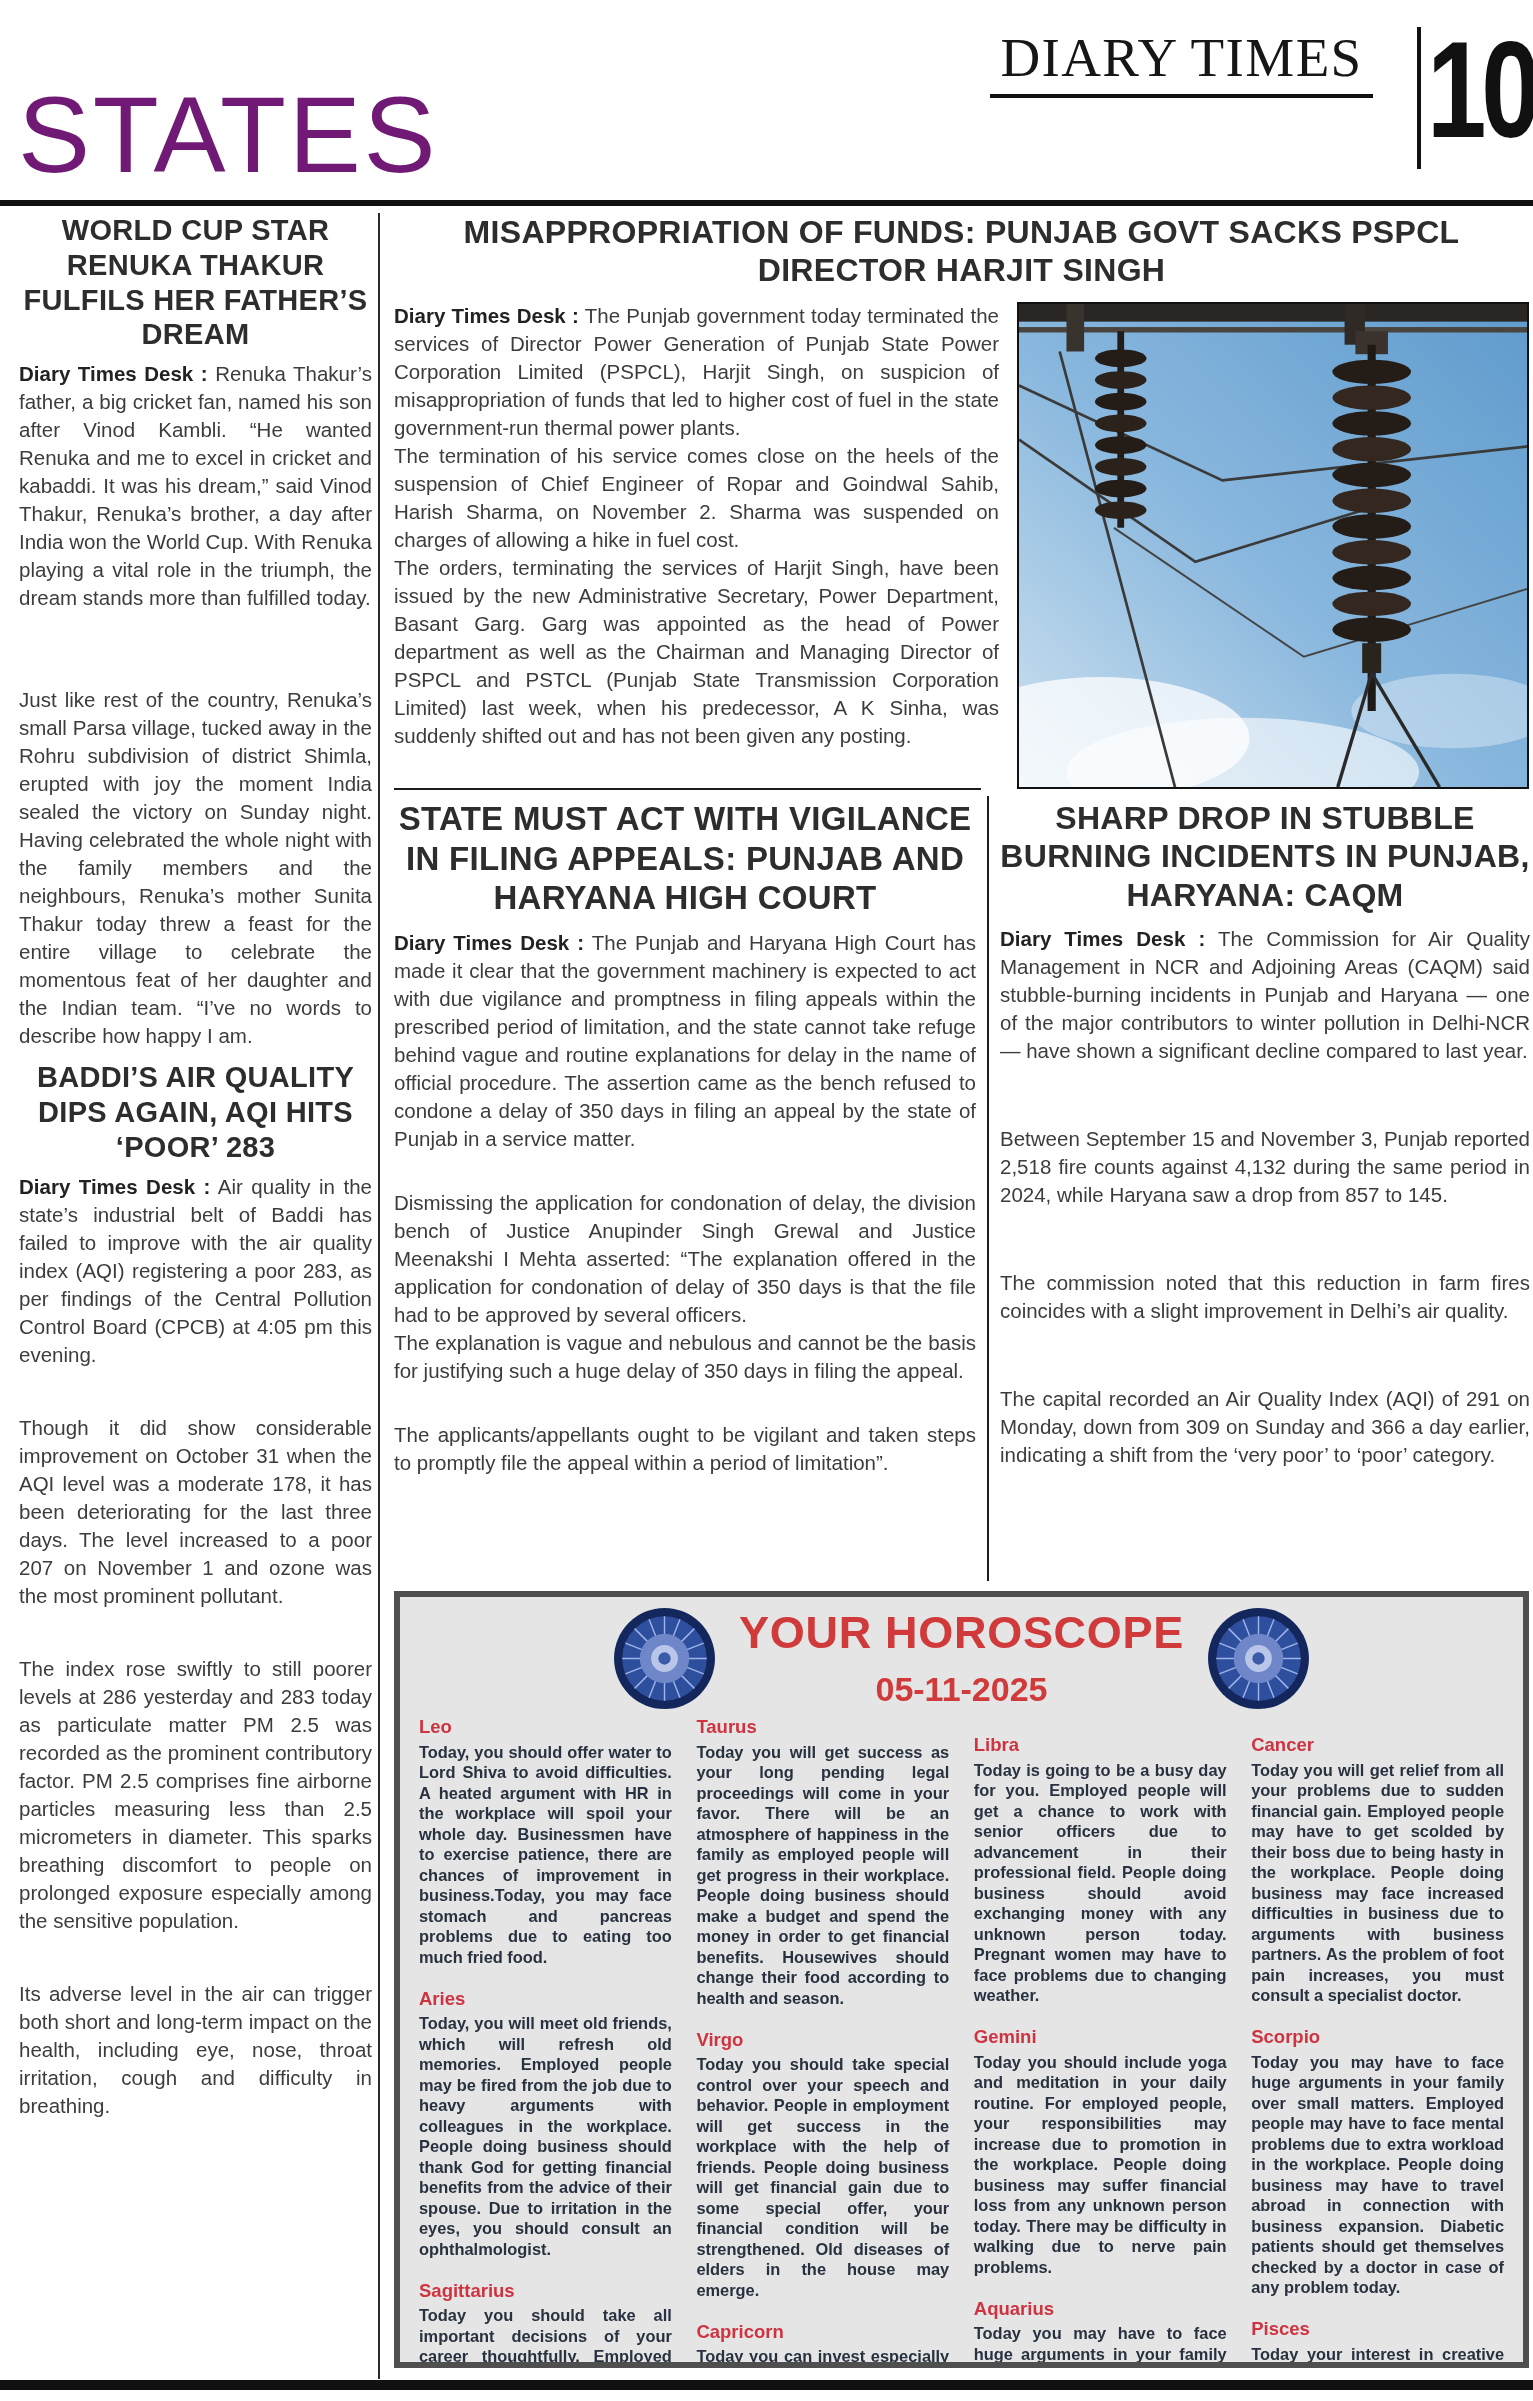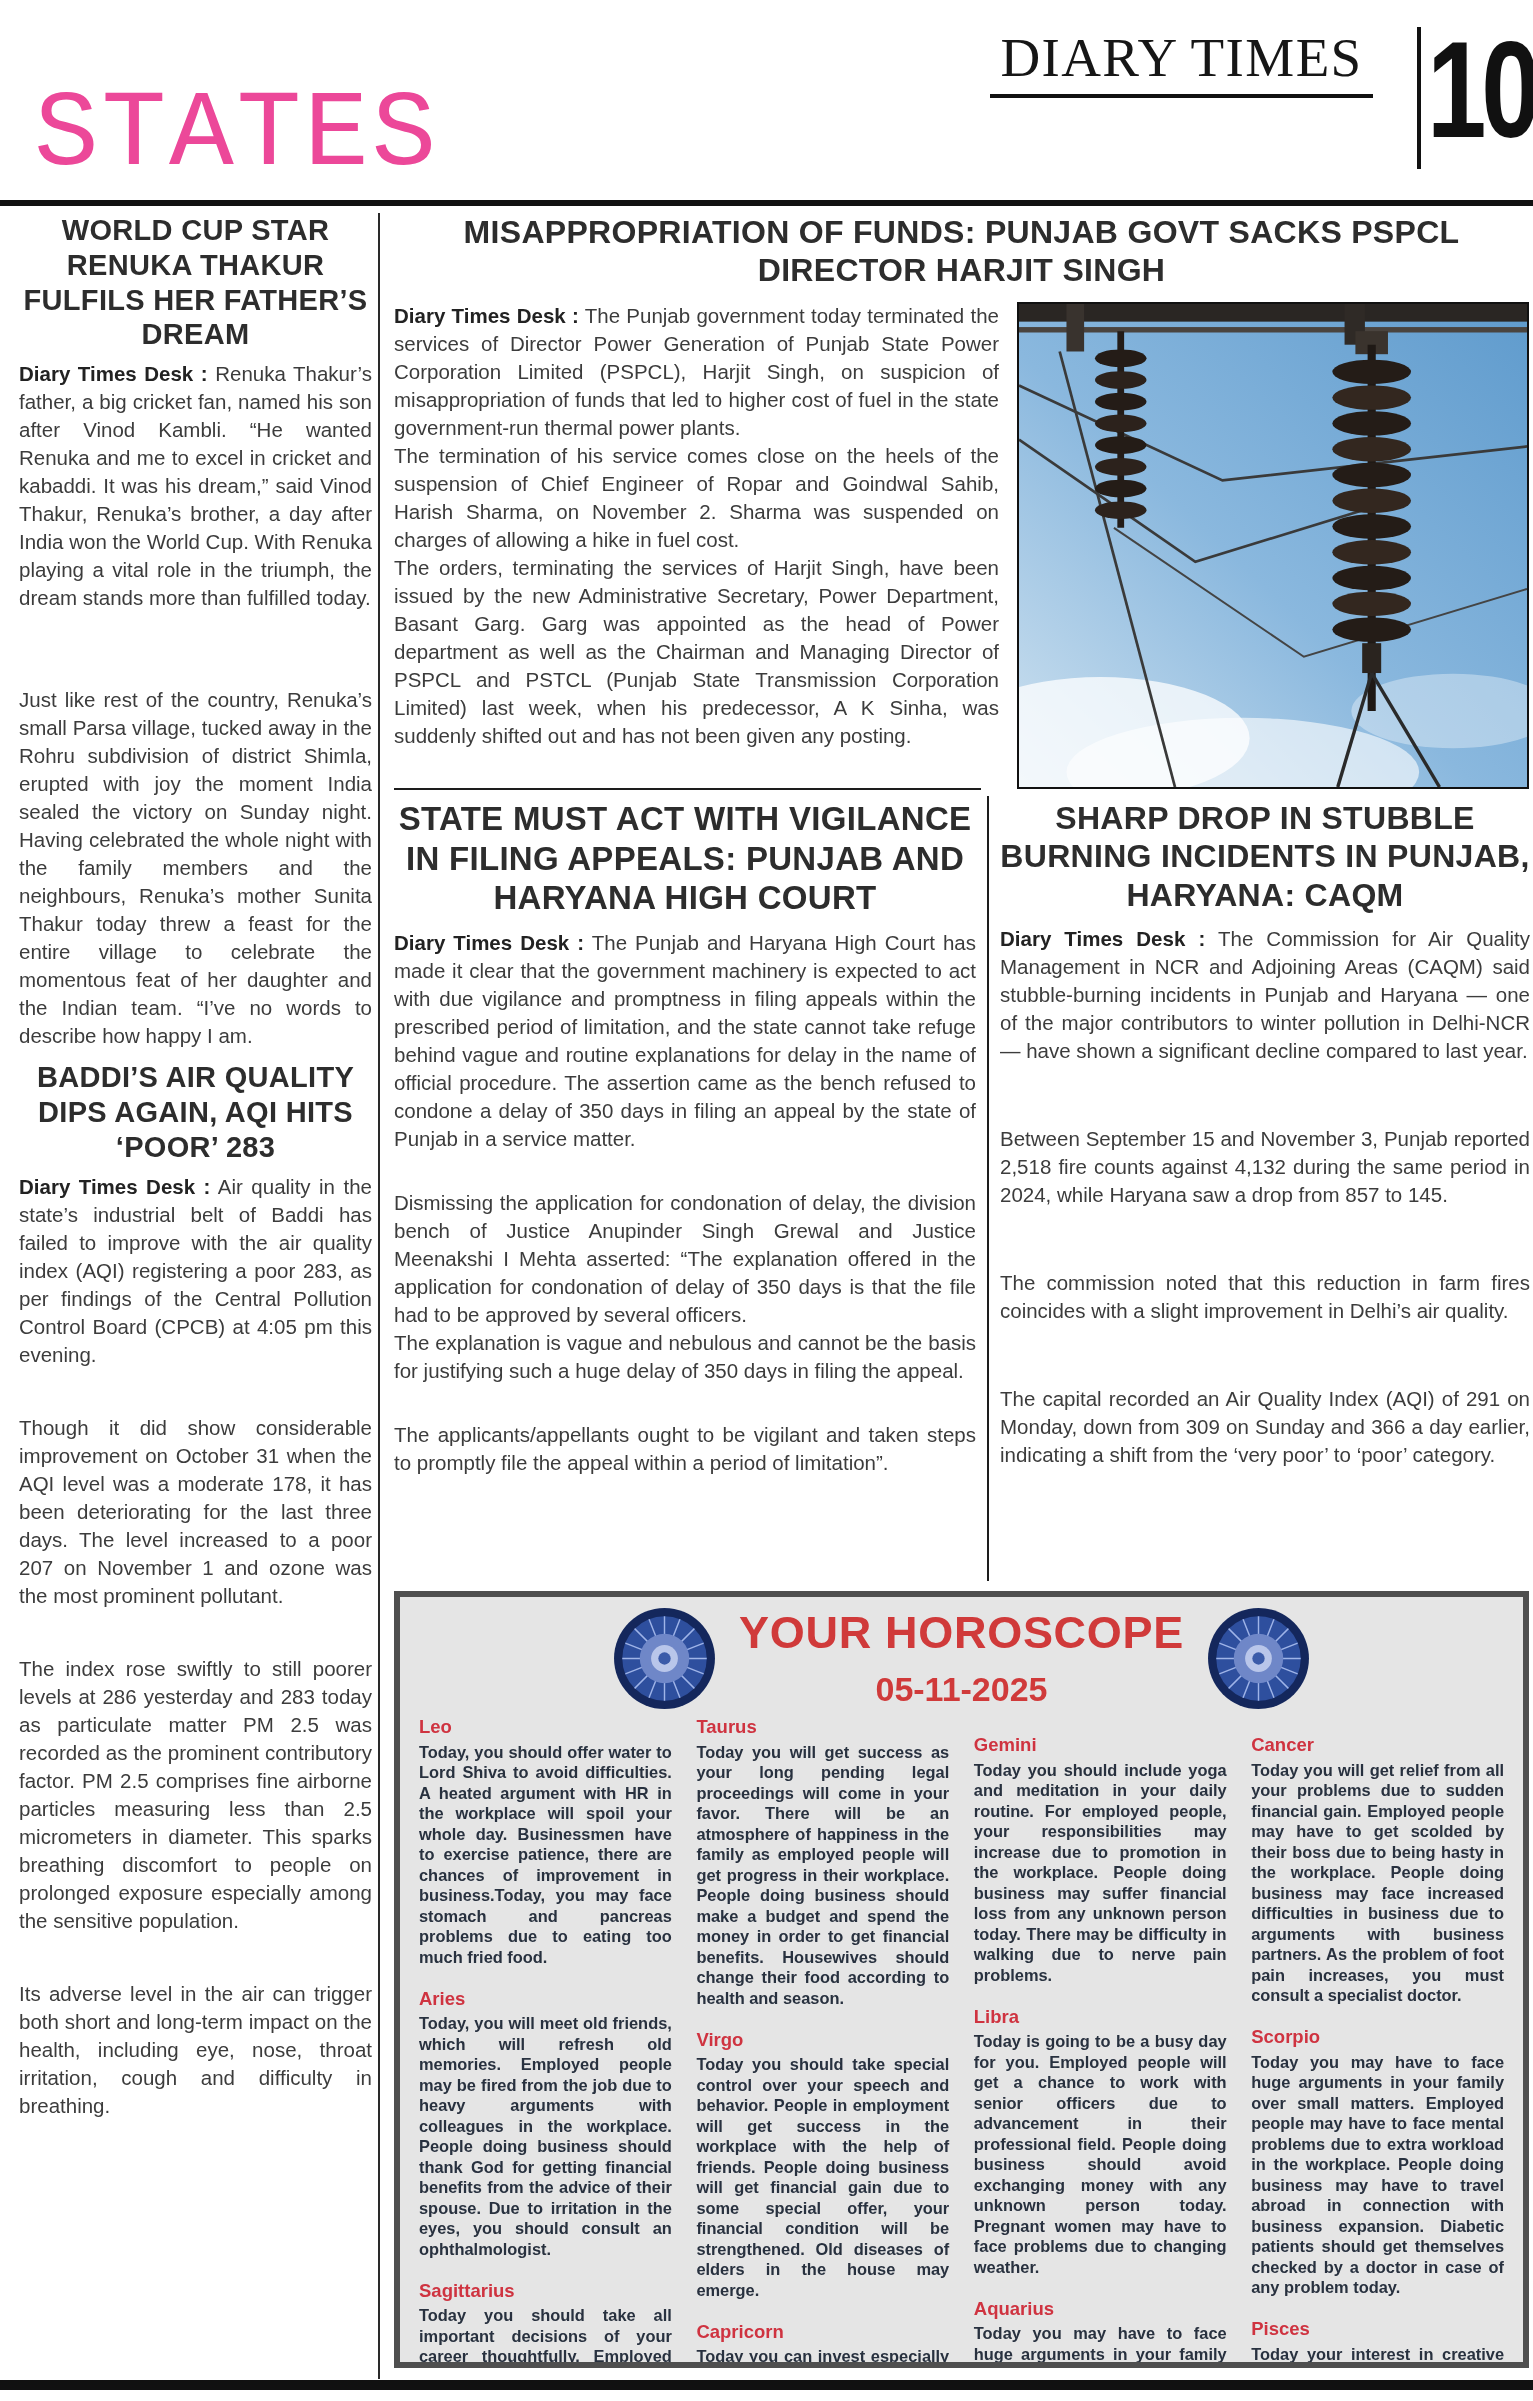--- a/index.html
+++ b/index.html
@@ -4,23 +4,23 @@
 <style>
   * { margin:0; padding:0; box-sizing:border-box; }
   html,body { background:#e8e8e8; }
   .page {
     position:relative; width:1533px; height:2401px; margin:0 auto;
     background:#ffffff; overflow:hidden; color:#3c3c3c;
     font-family:"Liberation Sans", sans-serif;
   }
   
   .section-title {
-    position:absolute; left:34px; top:81px;
-    font-family:Liberation Mono, monospace; font-size:108px; line-height:1;
-    color:#ec4899; letter-spacing:2.7px;
+    position:absolute; left:18px; top:81px;
+    font-family:Liberation Sans, sans-serif; font-size:108px; line-height:1;
+    color:#701a75; letter-spacing:2.7px;
   }
   .masthead-right { position:absolute; left:954px; top:29px; width:455px; text-align:center; }
   .masthead {
     font-family:"Liberation Serif", serif; font-size:55px; line-height:1.05;
     color:#161616; letter-spacing:1.4px; white-space:nowrap;
   }
   .masthead-rule { width:383px; height:4.8px; background:#111; margin:6.8px auto 9.6px auto; }
   .dateline {
     font-family:"Liberation Serif", serif; font-size:29px; color:#1c1c1c;
     letter-spacing:1.4px; word-spacing:11px; white-space:nowrap;
@@ -262,28 +262,28 @@
           <div class="sign-name">Virgo</div>
           <div class="horo-text">Today you should take special control over your speech and behavior. People in employment will get success in the workplace with the help of friends. People doing business will get financial gain due to some special offer, your financial condition will be strengthened. Old diseases of elders in the house may emerge.</div>
         </div>
         <div class="horo-entry">
           <div class="sign-name">Capricorn</div>
           <div class="horo-text">Today you can invest especially in land and buildings. Employed people may have to travel long distances due to office work, due to which your health may deteriorate. People doing business may face difficulties in repaying business loans due to loss of money. High BP and cholesterol problems will increase the problems of your spouse.</div>
         </div>
       </div>
       <div class="horo-col lower">
         <div class="horo-entry">
+          <div class="sign-name">Libra</div>
+          <div class="horo-text">Today is going to be a busy day for you. Employed people will get a chance to work with senior officers due to advancement in their professional field. People doing business should avoid exchanging money with any unknown person today. Pregnant women may have to face problems due to changing weather.</div>
+        </div>
+        <div class="horo-entry">
           <div class="sign-name">Gemini</div>
           <div class="horo-text">Today you should include yoga and meditation in your daily routine. For employed people, your responsibilities may increase due to promotion in the workplace. People doing business may suffer financial loss from any unknown person today. There may be difficulty in walking due to nerve pain problems.</div>
         </div>
         <div class="horo-entry">
-          <div class="sign-name">Libra</div>
-          <div class="horo-text">Today is going to be a busy day for you. Employed people will get a chance to work with senior officers due to advancement in their professional field. People doing business should avoid exchanging money with any unknown person today. Pregnant women may have to face problems due to changing weather.</div>
-        </div>
-        <div class="horo-entry">
           <div class="sign-name">Aquarius</div>
           <div class="horo-text">Today you may have to face huge arguments in your family over small matters. Employees will be suspended due to indiscipline in the workplace. People doing business should solve all the problems of their customers in time. Due to worsening weather, problems related to cold and cough may increase in the family.</div>
         </div>
       </div>
       <div class="horo-col lower">
         <div class="horo-entry">
           <div class="sign-name">Cancer</div>
           <div class="horo-text">Today you will get relief from all your problems due to sudden financial gain. Employed people may have to get scolded by their boss due to being hasty in the workplace. People doing business may face increased difficulties in business due to arguments with business partners. As the problem of foot pain increases, you must consult a specialist doctor.</div>
         </div>
         <div class="horo-entry">

